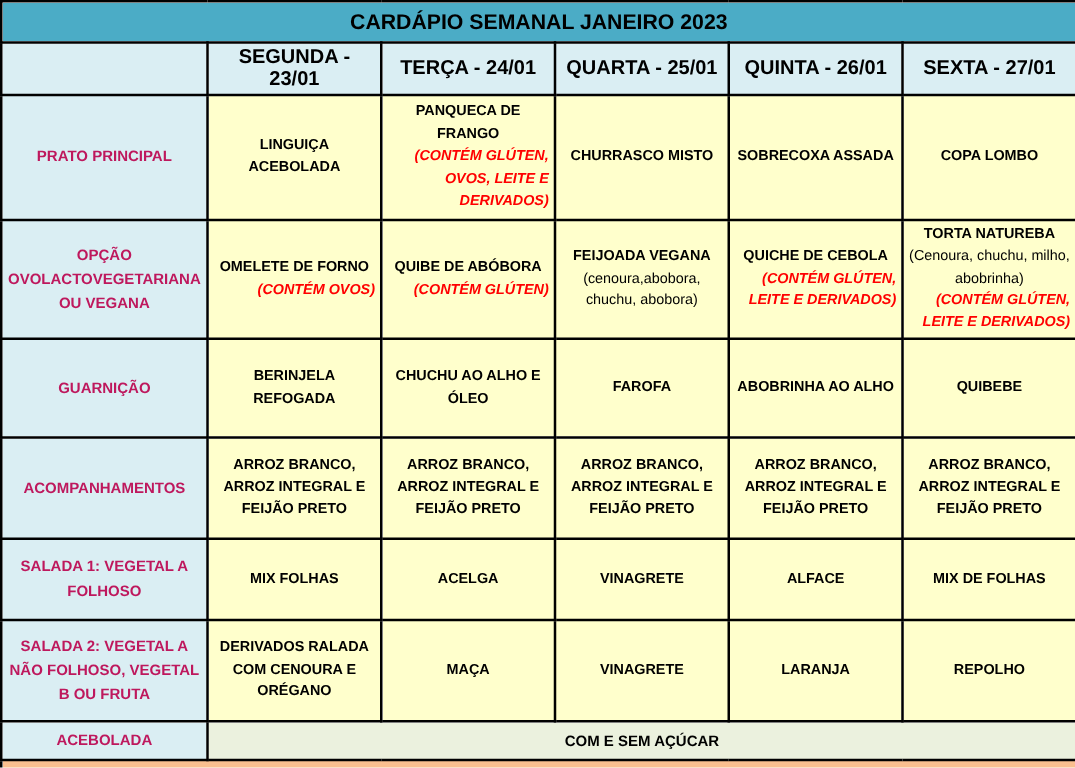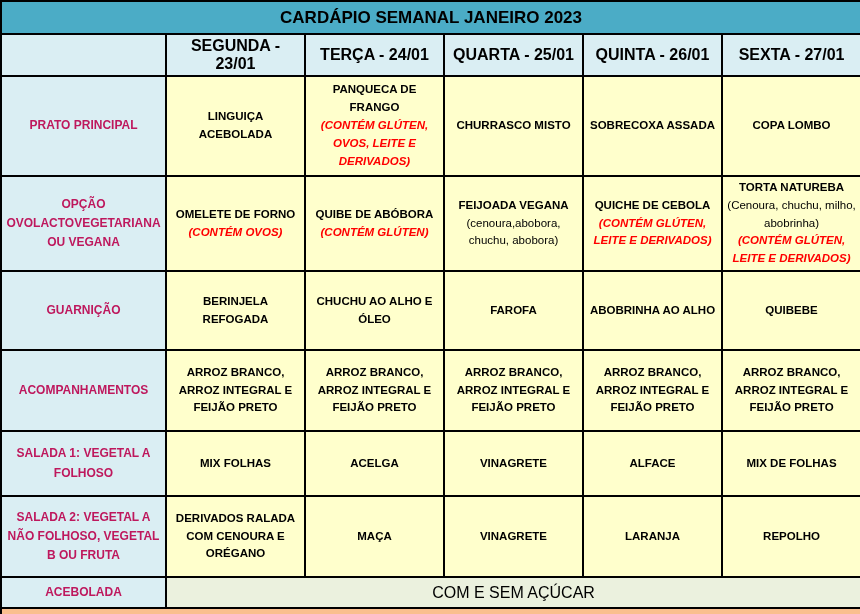--- a/index.html
+++ b/index.html
@@ -63,25 +63,26 @@
     font-weight:bold;
     font-size:11.5px;
     color:#000;
     line-height:1.55;
   }
   .cell .detail{font-weight:normal;}
   .cell .allergen{
     color:var(--allergen_red);
     font-style:italic;
     font-weight:bold;
+    text-align:right;
   }
   .refresco-cell{
     background:var(--refresco_green);
-    font-weight:normal;
-    font-size:16px;
+    font-weight:bold;
+    font-size:12px;
     color:#000;
   }
   .footer-cell{
     background:var(--footer_orange);
     font-weight:bold;
     font-size:12.5px;
     color:var(--footer_text);
   }
 </style>
 </head>

